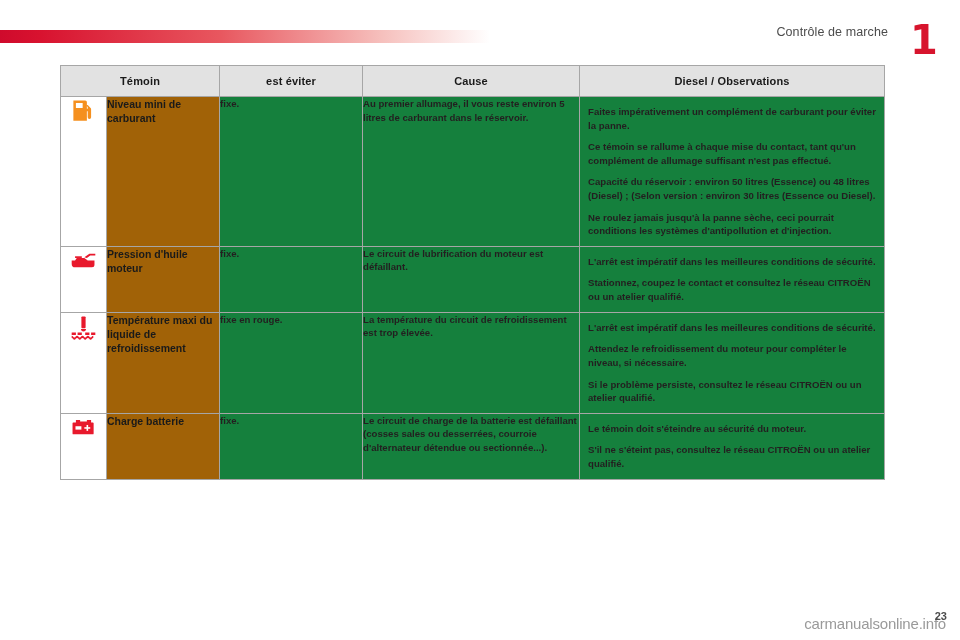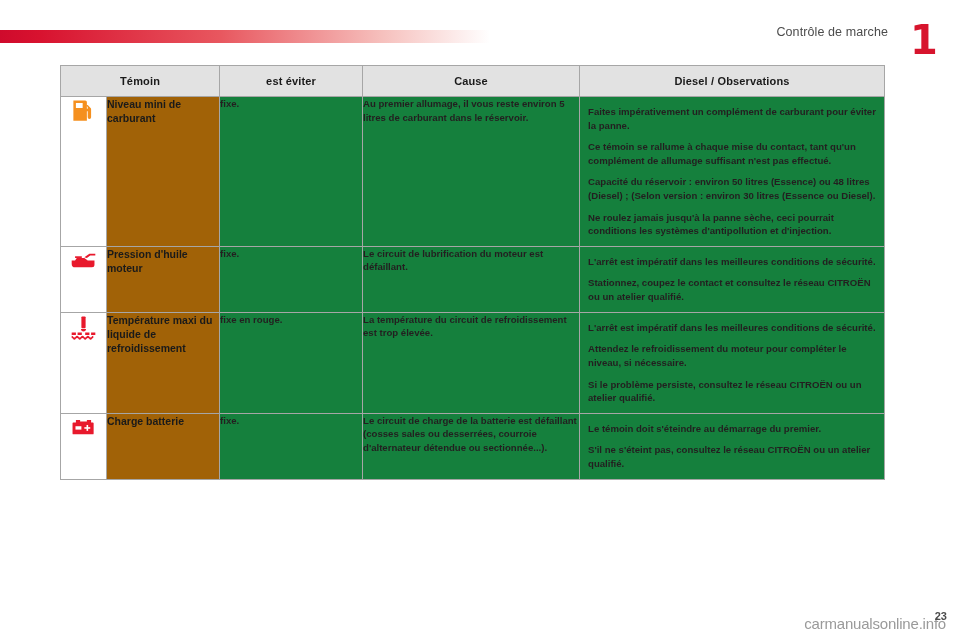--- a/index.html
+++ b/index.html
@@ -215,21 +215,21 @@
           <td class="icon-cell"><span class="ico"><svg width="27" height="27" viewBox="0 0 32 32" fill="#e8192c">
                 <path d="M7 7h5v2h8V7h5v3h2a1 1 0 0 1 1 1v12a1 1 0 0 1-1 1H4a1 1 0 0 1-1-1V11a1 1 0 0 1 1-1h3V7z"></path>
                 <rect x="6.5" y="14.5" width="7" height="4" fill="#ffffff"></rect>
                 <rect x="17" y="15.6" width="7" height="1.9" fill="#ffffff"></rect>
                 <rect x="19.6" y="13" width="1.9" height="7" fill="#ffffff"></rect>
               </svg></span></td>
           <td class="name-cell">Charge batterie</td>
           <td class="body-cell">fixe.</td>
           <td class="body-cell">Le circuit de charge de la batterie est défaillant (cosses sales ou desserrées, courroie d'alternateur détendue ou sectionnée...).</td>
           <td class="body-cell">
-            <p>Le témoin doit s'éteindre au démarrage du premier.</p>
+            <p>Le témoin doit s'éteindre au sécurité du moteur.</p>
             <p>S'il ne s'éteint pas, consultez le réseau CITROËN ou un atelier qualifié.</p>
           </td>
         </tr>
       </tbody>
   </table>
 </div>
 
 <div class="watermark">carmanualsonline.info</div>
 <div class="page-num">23</div>
 

